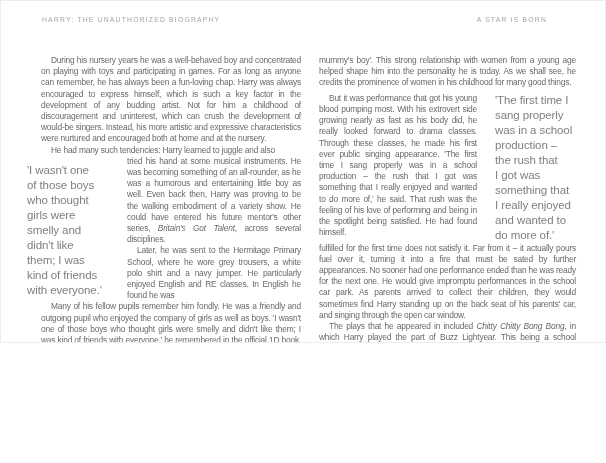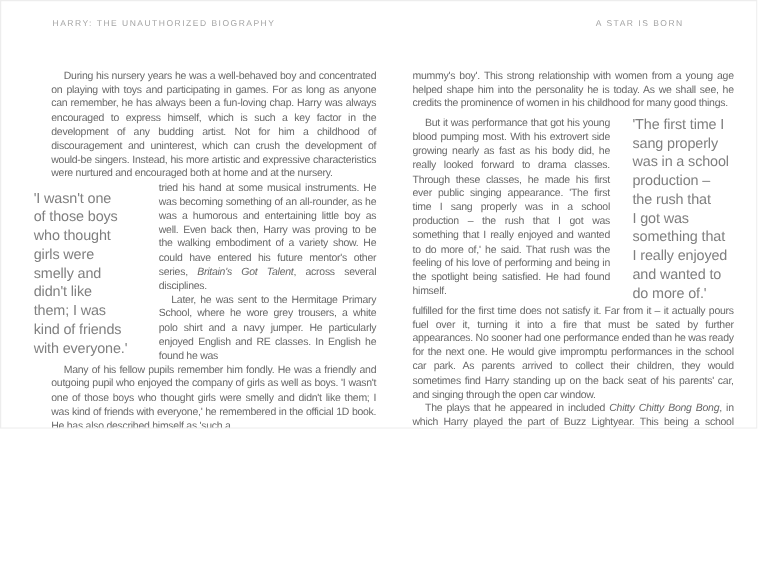--- a/index.html
+++ b/index.html
@@ -19,21 +19,21 @@
   }
   .running-header.left{left:41px;}
   .running-header.right{right:58px;}
   .page-body{
     position:absolute;top:54px;
     color:#696969;
     font-size:8.4px;line-height:11.2px;letter-spacing:-0.2px;
     text-align:justify;
   }
   .page-body.left{left:40px;width:260px;}
-  .page-body.right{left:318px;width:257px;margin-left:11px;}
+  .page-body.right{left:318px;width:257px;}
   .para{margin:0;padding:0;}
   .indent{text-indent:10px;}
   .wrap-row{display:flex;align-items:center;}
   .pullquote{
     font-size:11.5px;line-height:15px;letter-spacing:-0.1px;
     color:#7f7f7f;white-space:pre;text-align:left;
     padding-top:4px;box-sizing:border-box;
   }
   .pq-left{width:86px;margin-left:-14px;flex:none;}
   .pq-right{width:96px;margin-right:-15px;flex:none;text-indent:0;}
@@ -53,20 +53,21 @@
 </head>
 <body>
 
 <div class="spread">
 
   <div class="running-header left">HARRY: THE UNAUTHORIZED BIOGRAPHY</div>
   <div class="running-header right">A STAR IS BORN</div>
 
   <div class="page-body left">
     <p class="para indent">During his nursery years he was a well-behaved boy and concentrated on playing with toys and participating in games. For as long as anyone can remember, he has always been a fun-loving chap. Harry was always encouraged to express himself, which is such a key factor in the development of any budding artist. Not for him a childhood of discouragement and uninterest, which can crush the development of would-be singers. Instead, his more artistic and expressive characteristics were nurtured and encouraged both at home and at the nursery.</p>
+    <p class="para indent">He had many such tendencies: Harry learned to juggle and also</p>
     <div class="wrap-row">
       <div class="pullquote pq-left">'I wasn't one
 of those boys
 who thought
 girls were
 smelly and
 didn't like
 them; I was
 kind of friends
 with everyone.'</div>

